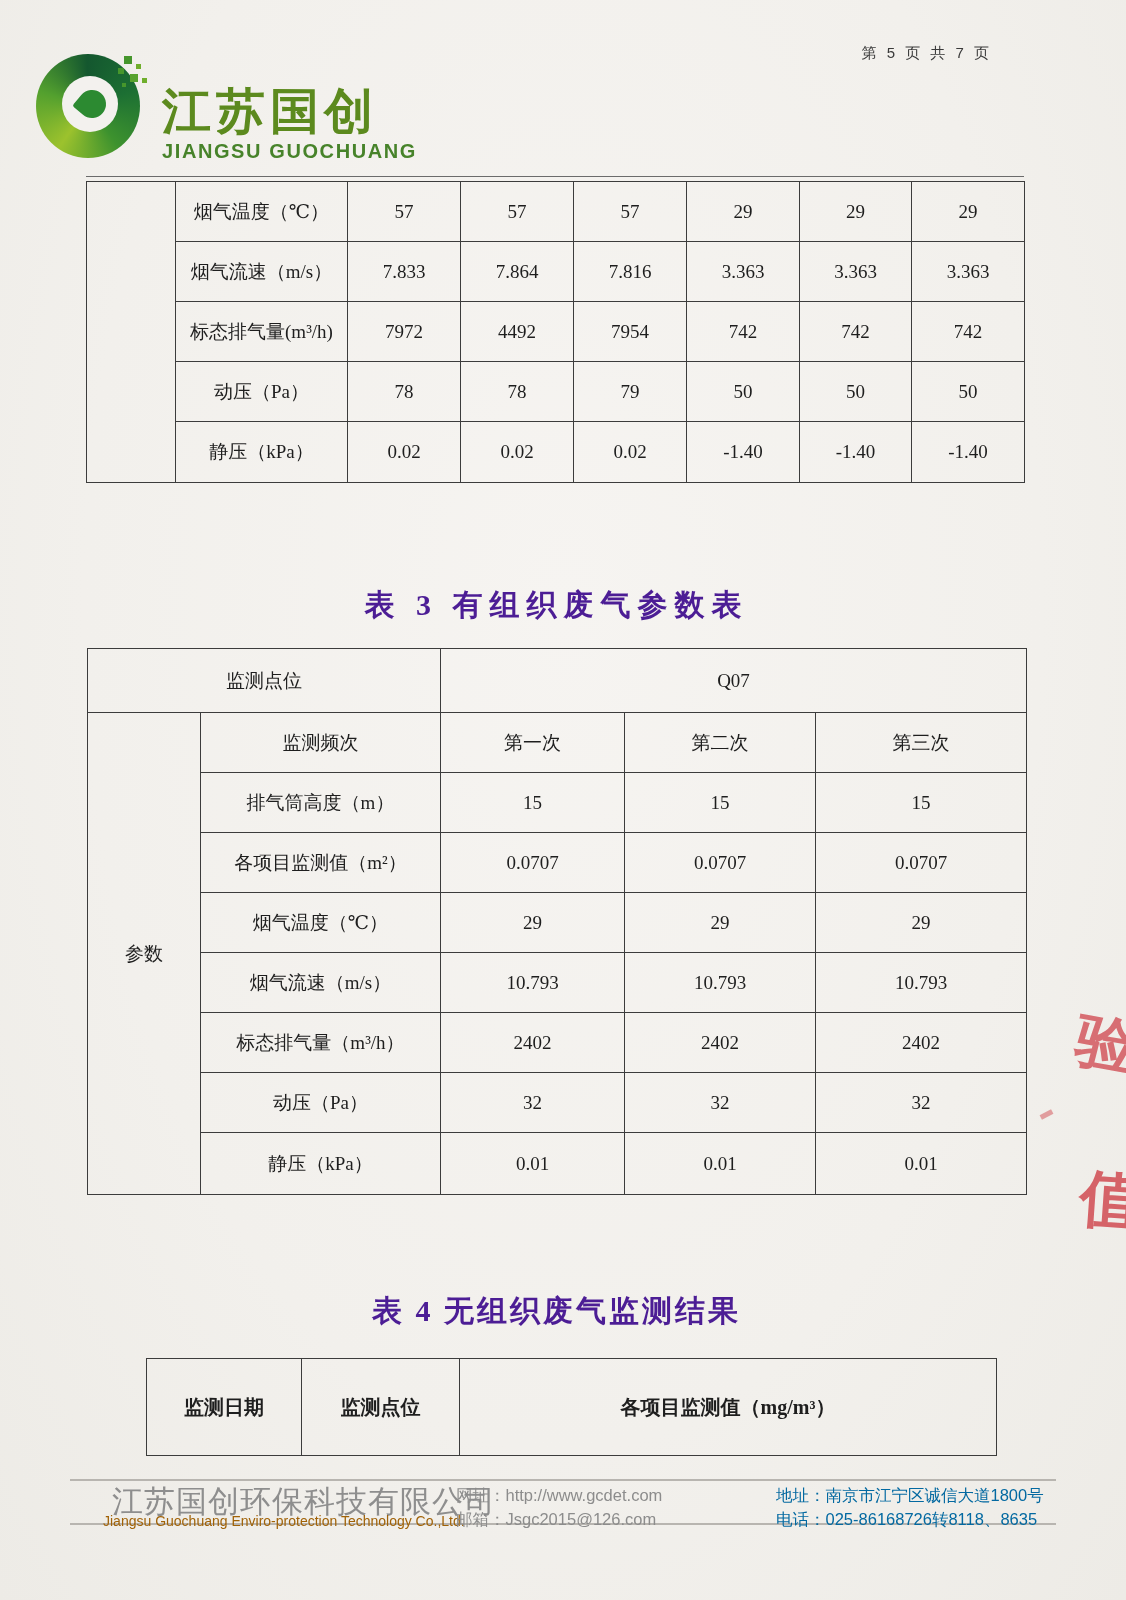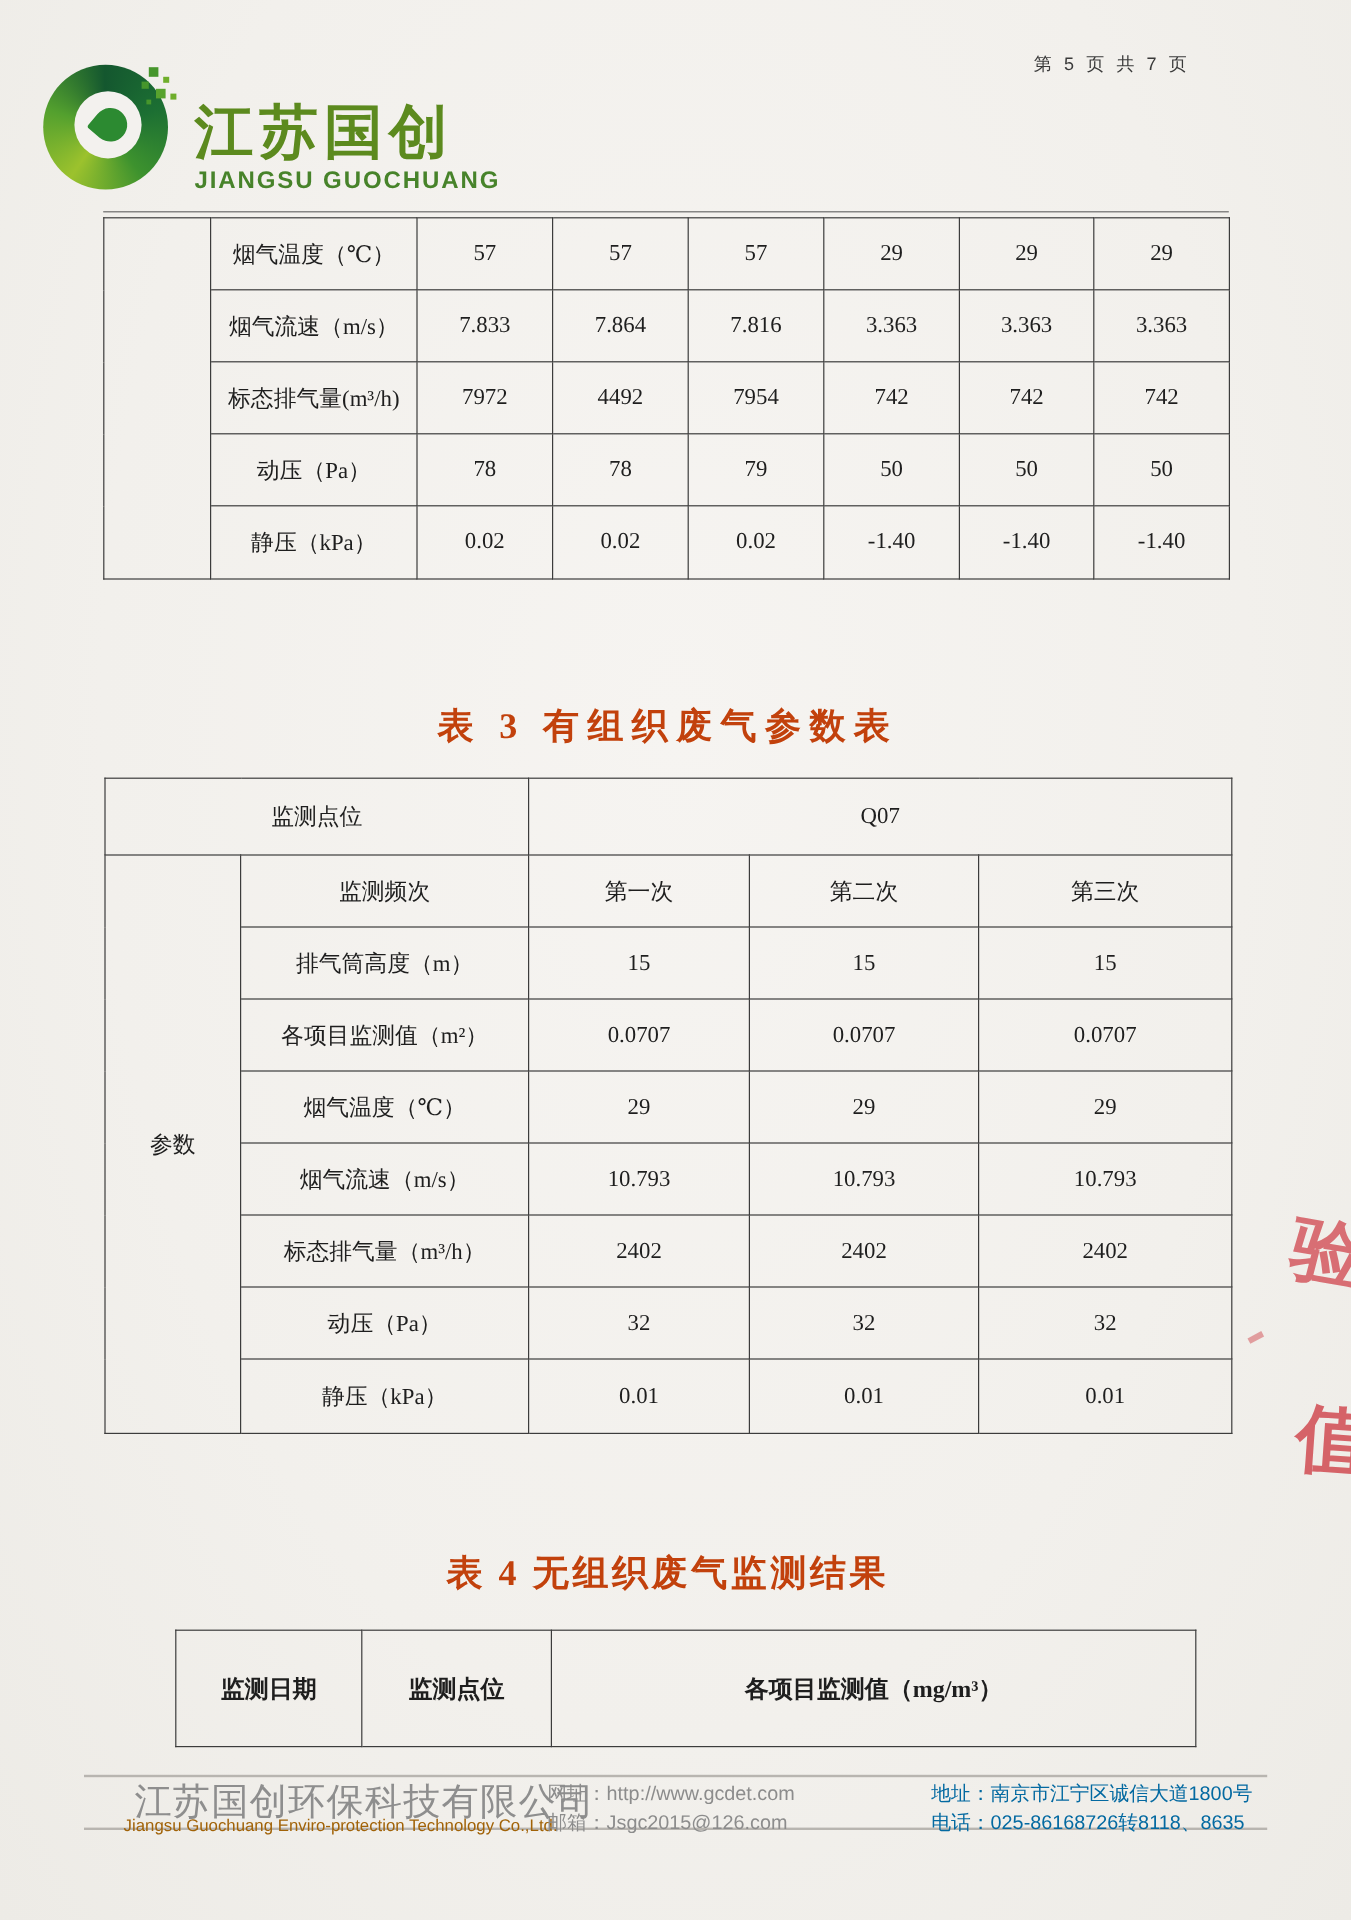--- a/index.html
+++ b/index.html
@@ -40,21 +40,21 @@
   td{border:1.6px solid #3c3c3c;text-align:center;vertical-align:middle;
      font-size:19px;padding:0;overflow:hidden;}
   .t1{left:86px;top:181px;width:938px;}
   .t1 td{font-size:19px;}
   .pre-line{left:86px;top:176px;width:938px;height:1px;background:#6b6b6b;}
 
   .t3{left:87px;top:648px;width:939px;}
   .t4{left:146px;top:1358px;width:850px;}
   .t4 td{font-weight:bold;font-size:20px;}
 
-  .title{left:87px;width:939px;text-align:center;font-weight:bold;font-size:30px;color:#c2410c;}
+  .title{left:87px;width:939px;text-align:center;font-weight:bold;font-size:30px;color:#4c1d95;}
   .title-3{top:585px;letter-spacing:7px;}
   .title-4{top:1291px;letter-spacing:3px;}
 
   
   .rule{left:70px;width:986px;height:1.5px;background:#b8b5b0;}
   .rule-top{top:1479px;}
   .rule-bottom{top:1523px;}
   .f-company-cn{left:112px;top:1481px;font-size:31px;font-weight:normal;letter-spacing:1px;color:#8e8e8e;
     font-family:"Liberation Sans","DejaVu Sans",sans-serif;white-space:nowrap;}
   .f-company-en{left:103px;top:1513px;font-size:14px;color:#a16207;

